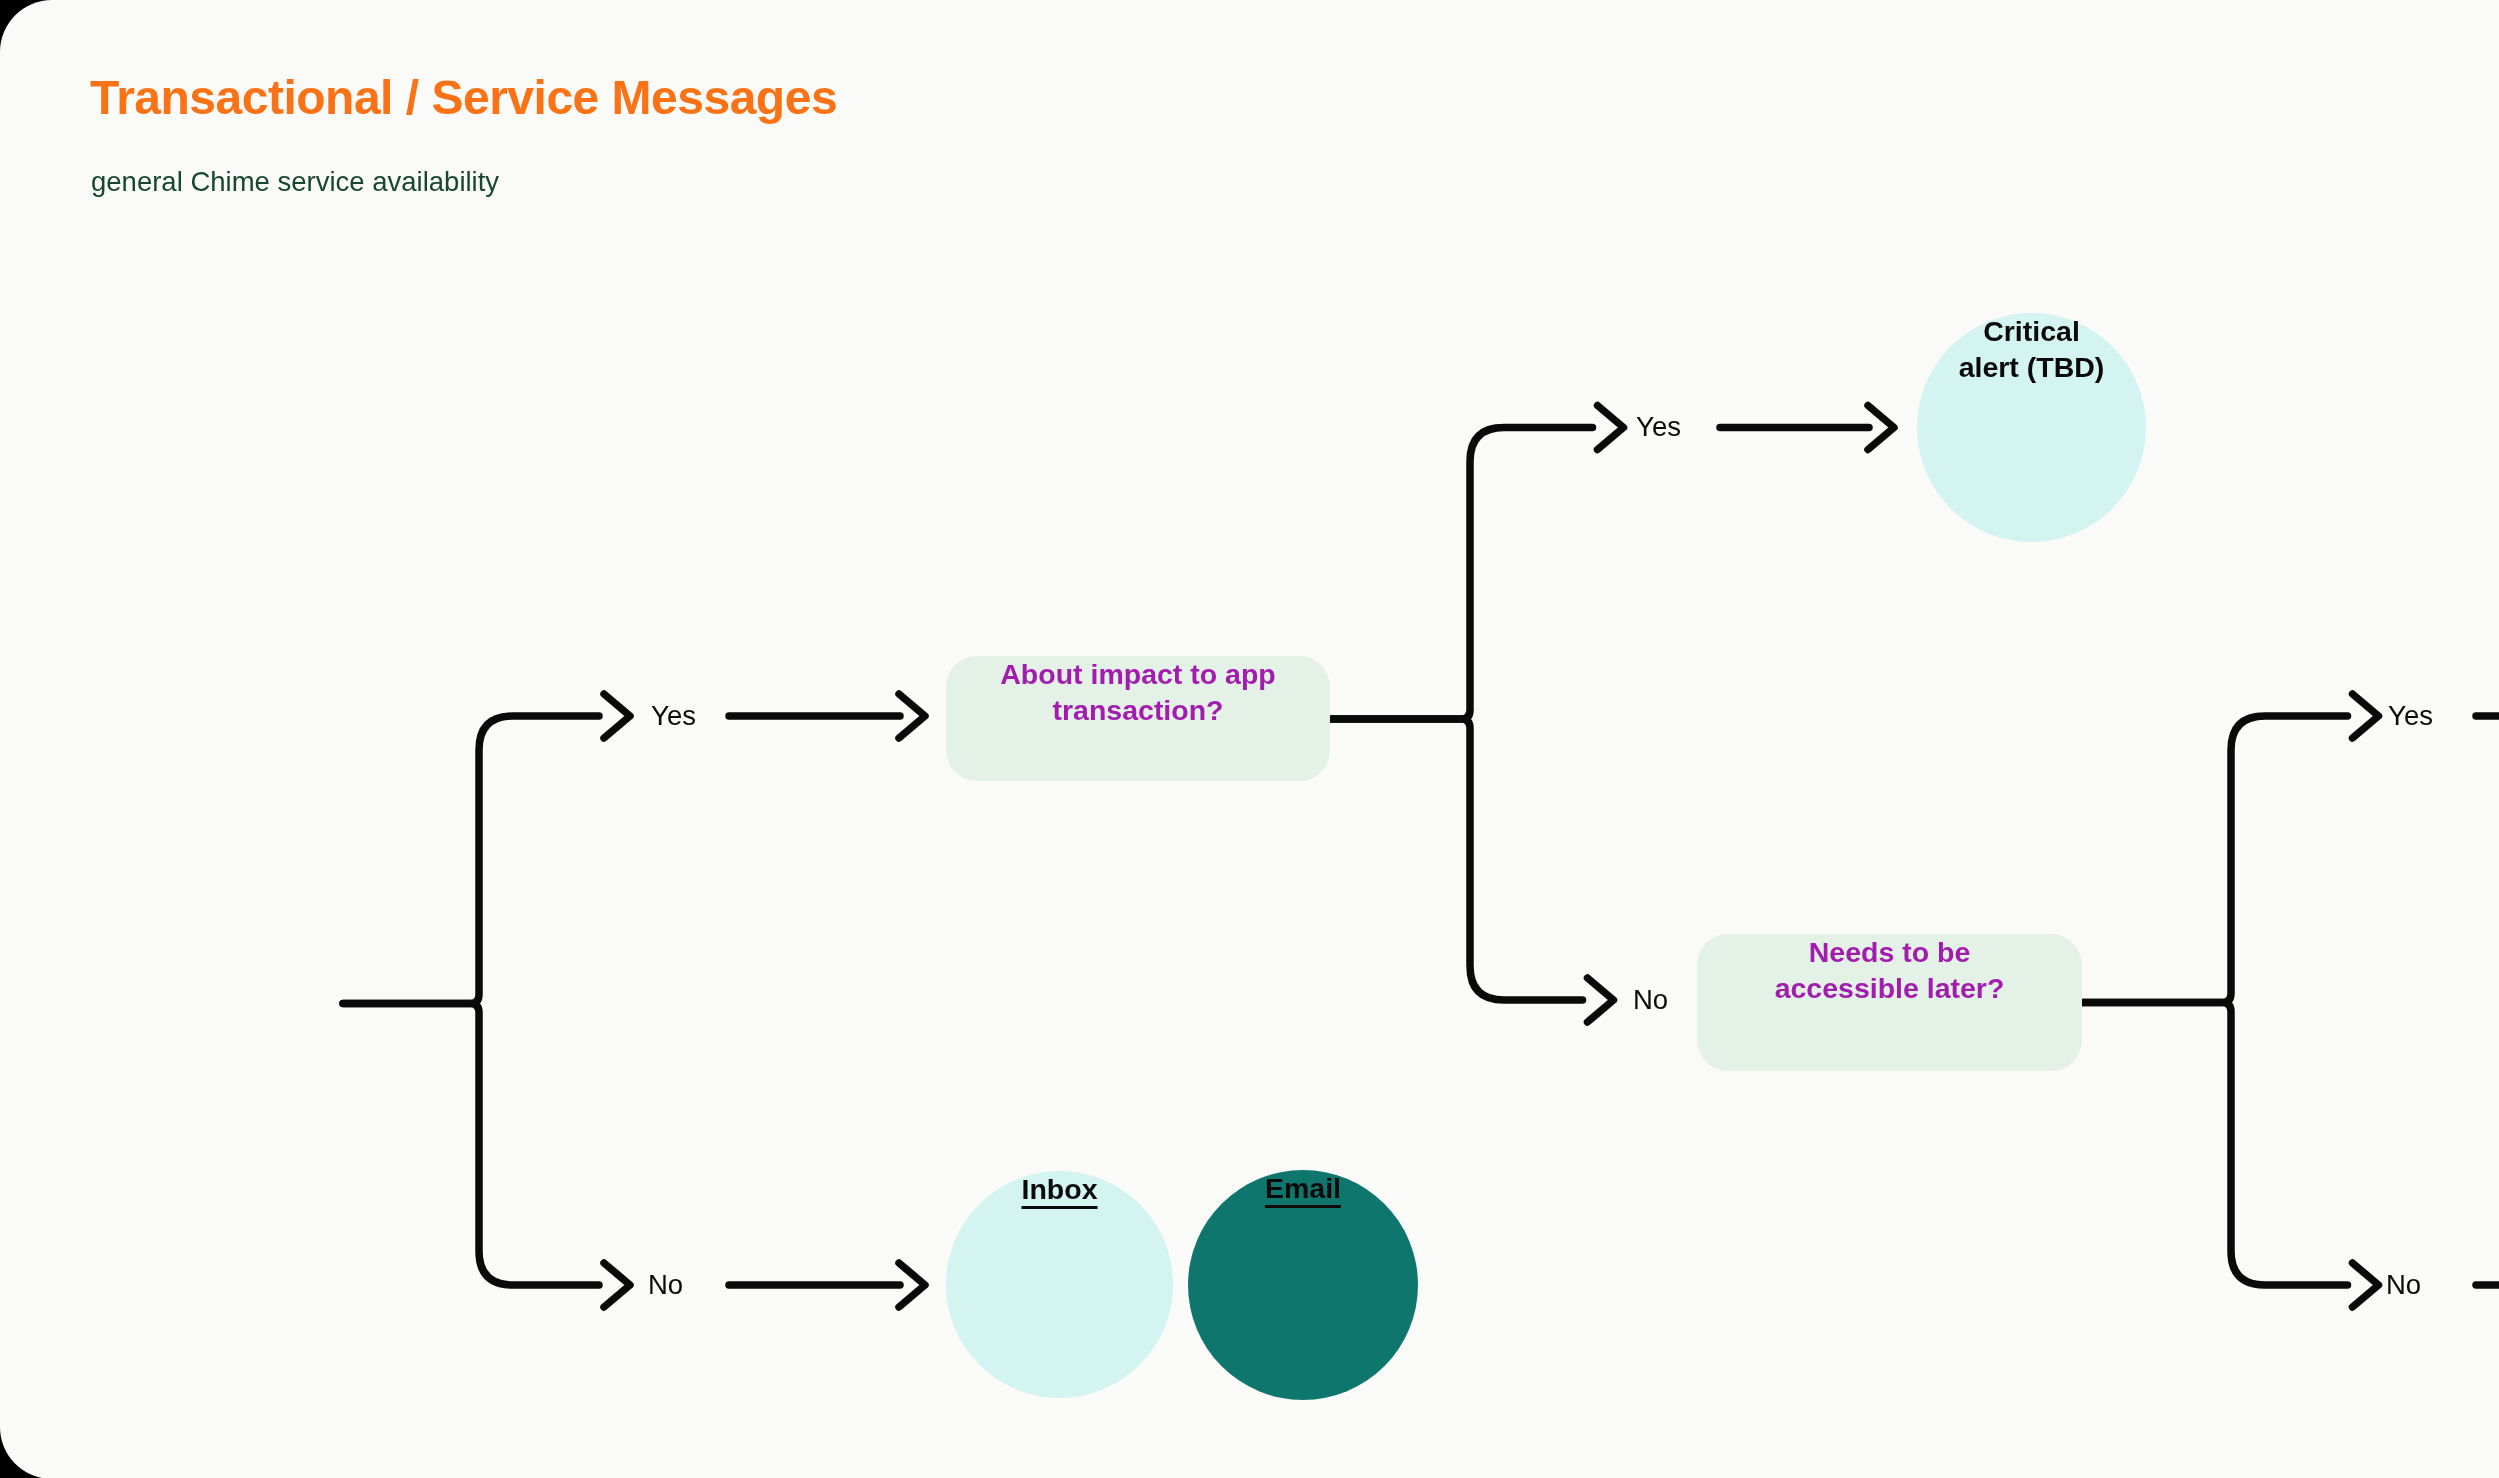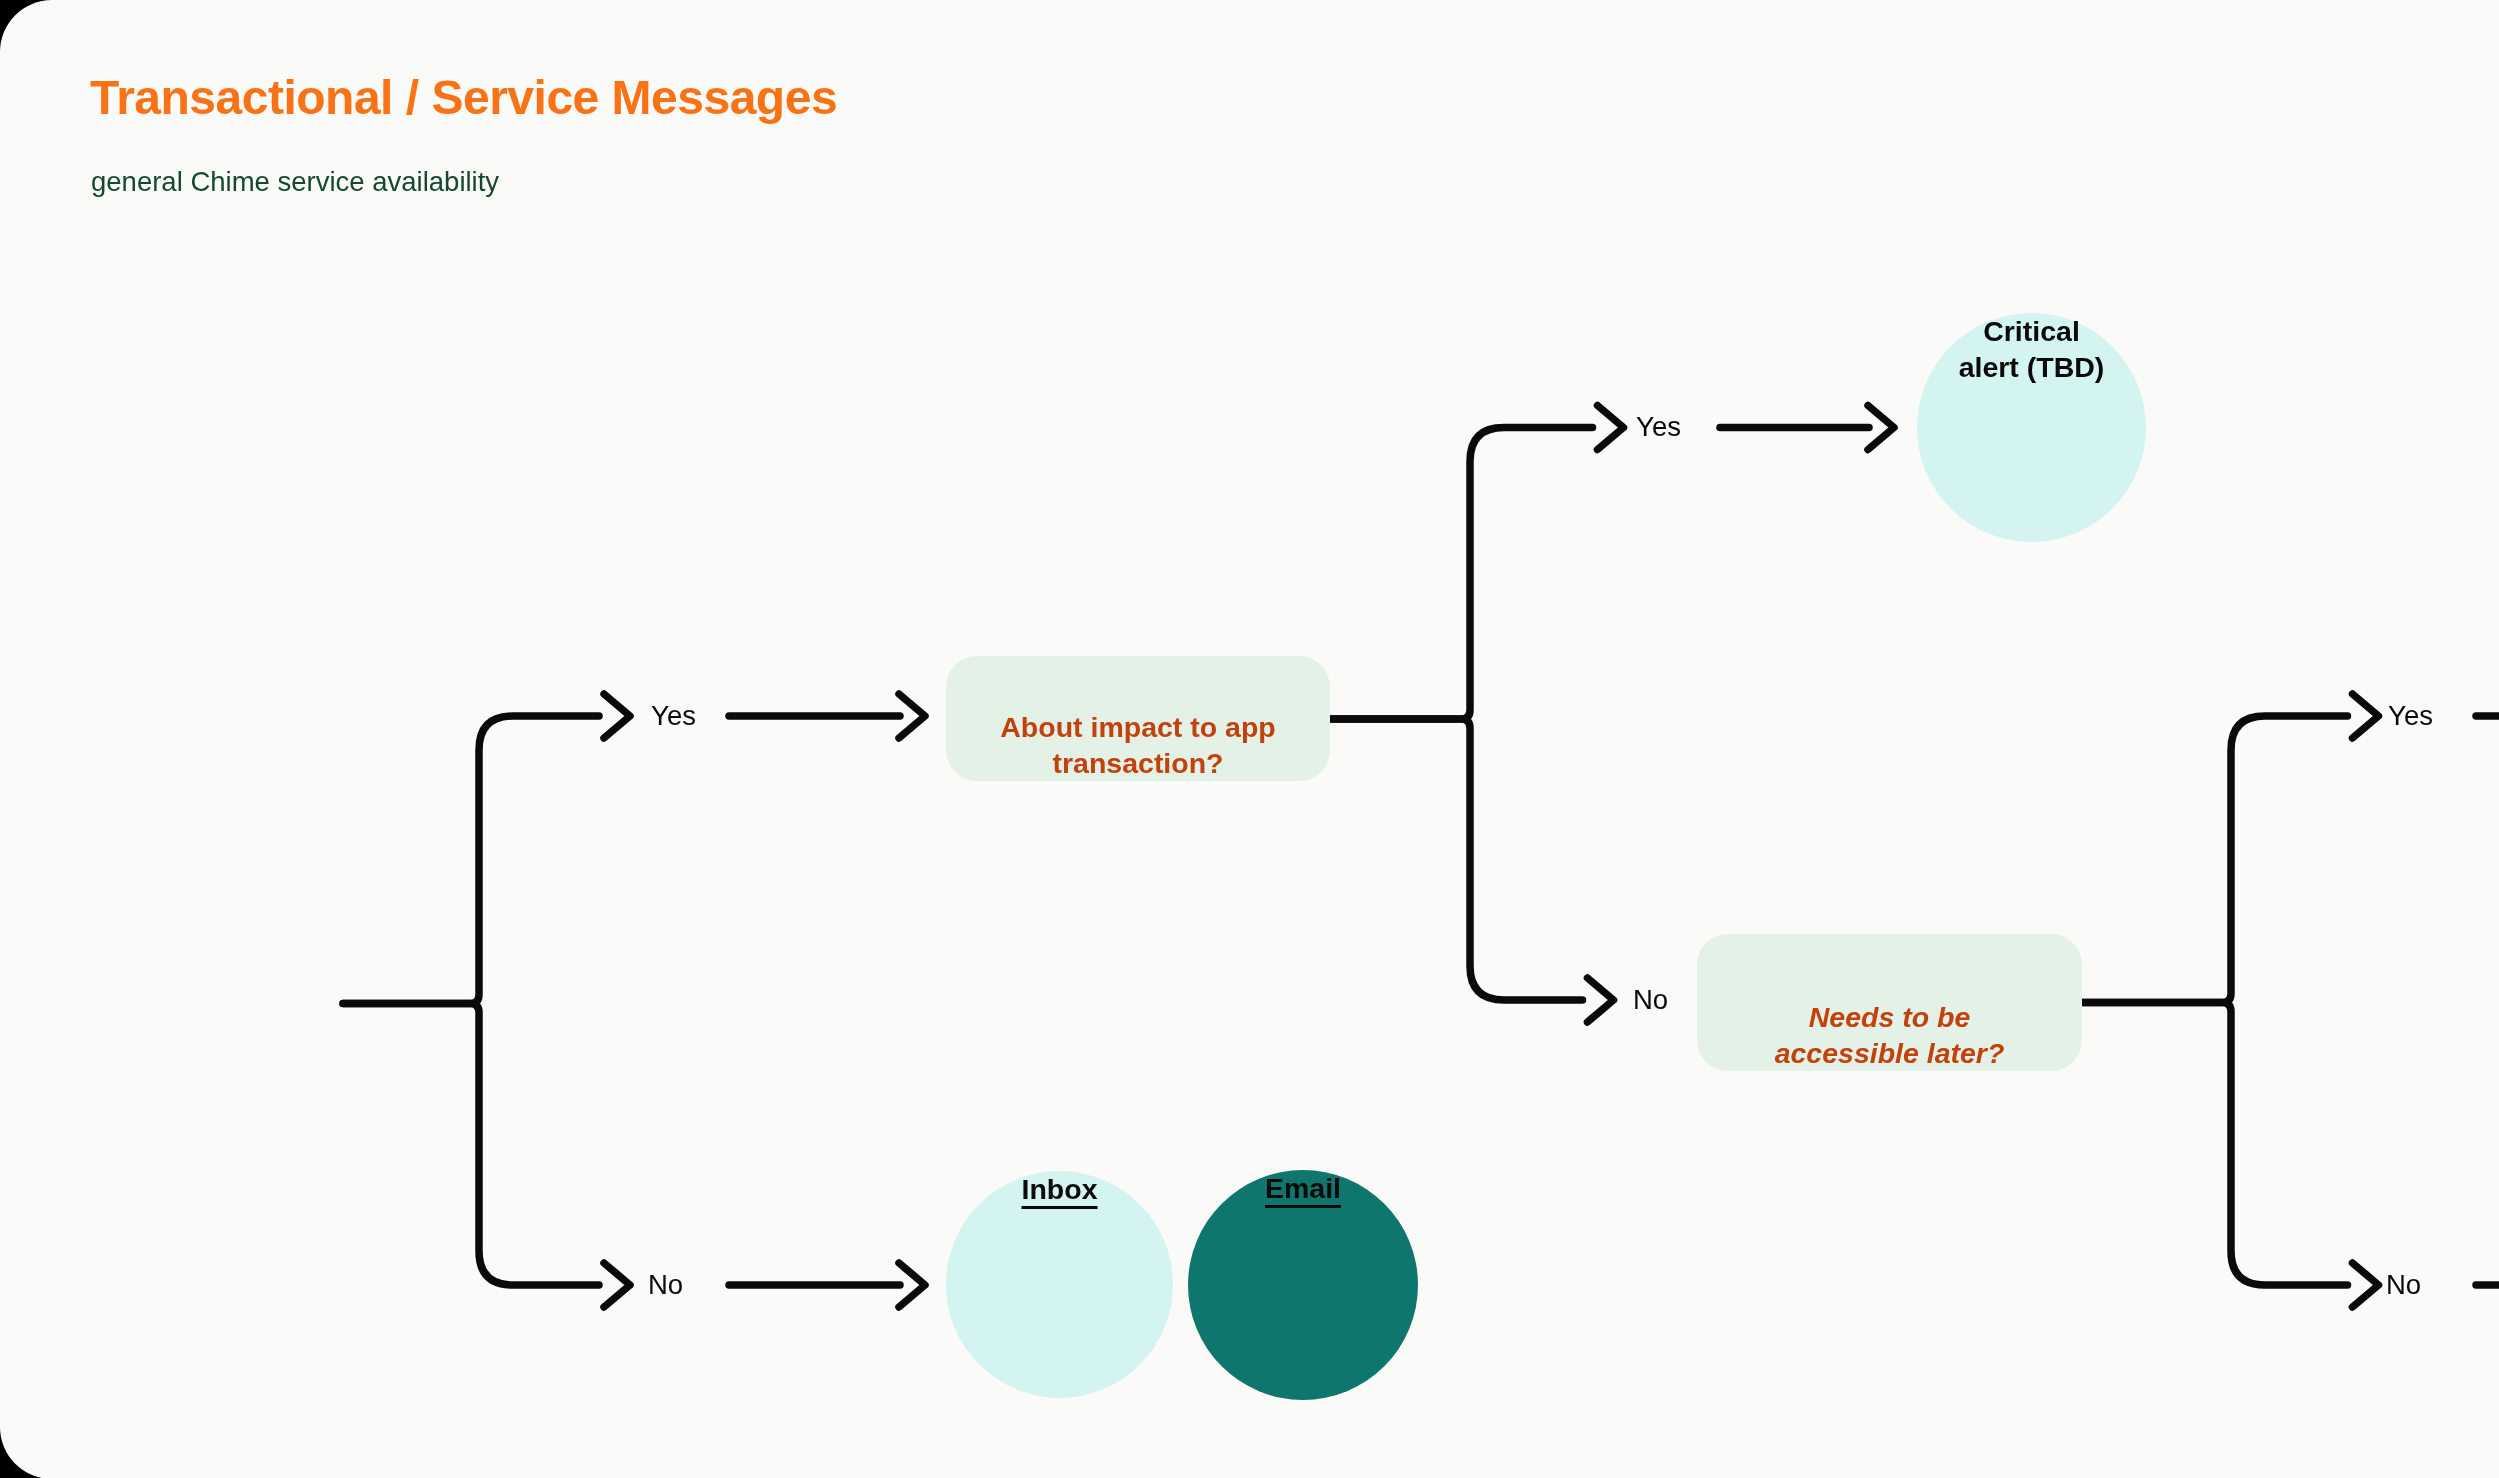--- a/index.html
+++ b/index.html
@@ -53,23 +53,23 @@
     stroke-linecap: round;
     stroke-linejoin: round;
   }
   .qbox {
     position: absolute;
     background: #e4f1e6;
     border-radius: 31px;
     display: flex;
     flex-direction: column;
     align-items: center;
-    justify-content: flex-end;
+    justify-content: flex-start;
     text-align: center;
-    color: #c2410c;
+    color: #a21caf;
     font-size: 28.5px;
     font-weight: 700;
     line-height: 36px;
   }
   .circle {
     position: absolute;
     border-radius: 50%;
     display: flex;
     flex-direction: column;
     align-items: center;
@@ -136,21 +136,21 @@
     <path d="M 4952 2570 L 5262 2570"></path>
     <path d="M 5260 2526 L 5312 2570 L 5260 2614"></path>
   </svg>
 
 
   <div class="qbox" style="left:946px; top:656px; width:384px; height:125px;">
     <div>About impact to app</div>
     <div>transaction?</div>
   </div>
 
-  <div class="qbox" style="left:1697px; top:934px; width:385px; height:137px;font-style:italic;">
+  <div class="qbox" style="left:1697px; top:934px; width:385px; height:137px;">
     <div>Needs to be</div>
     <div>accessible later?</div>
   </div>
 
   <div class="circle cyan" style="left:1917px; top:313px; width:229px; height:229px;">
     <div>Critical</div>
     <div>alert (TBD)</div>
   </div>
 
   <div class="circle cyan" style="left:946px; top:1171px; width:227px; height:227px;">

